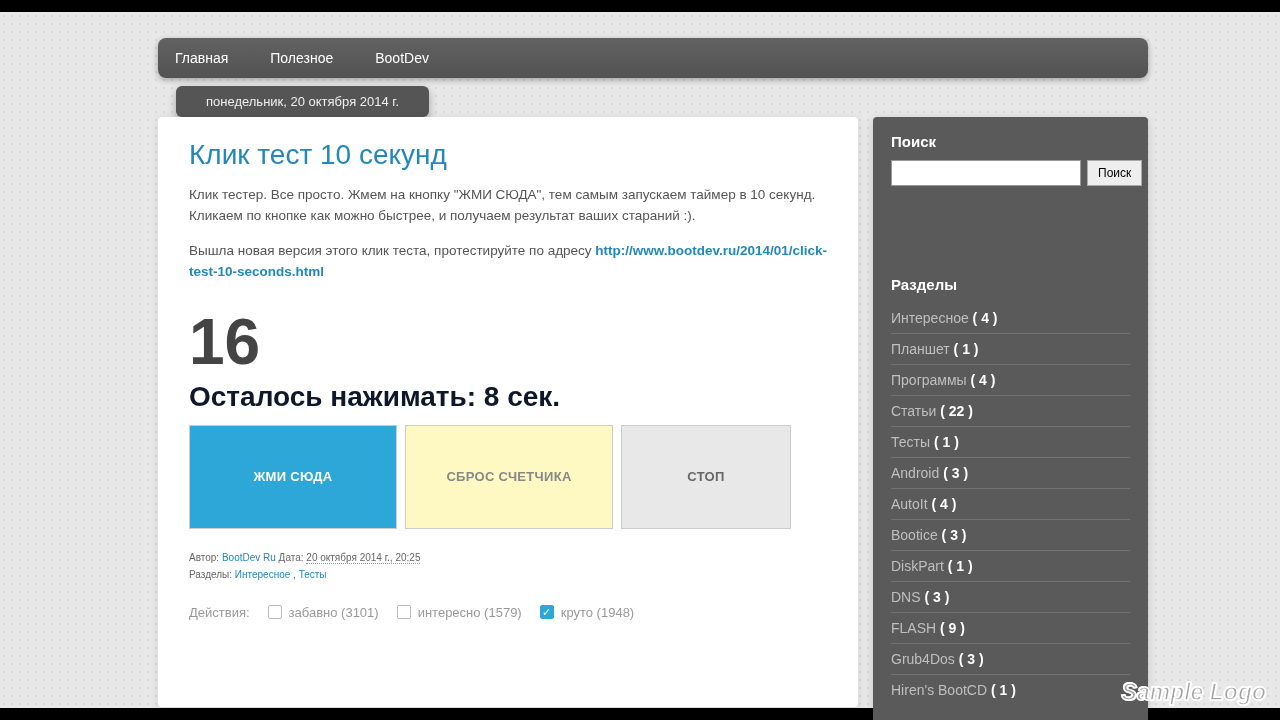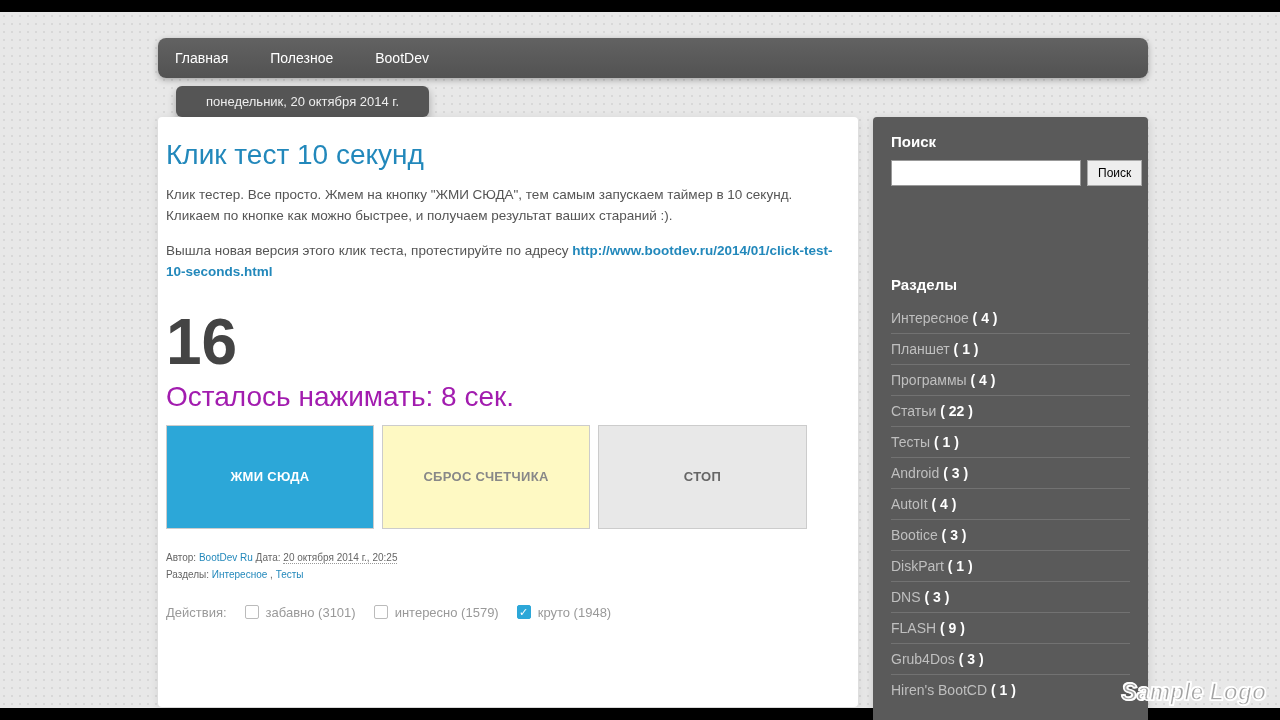--- a/index.html
+++ b/index.html
@@ -1,32 +1,32 @@
 <!DOCTYPE html>
 <html><head>
 <meta charset="utf-8">
 <style>
 * { margin: 0; padding: 0; box-sizing: border-box; }
 body { font-family: Arial, Helvetica, sans-serif; background: #000; width: 1280px; height: 720px; overflow: hidden; position: relative; }
 .page-bg { position: absolute; top: 12px; left: 0; right: 0; bottom: 12px; background: #e8e8e8; background-image: radial-gradient(circle, #d8d8d8 1px, transparent 1px); background-size: 8px 8px; }
 .topnav { position: absolute; top: 18px; left: 158px; width: 990px; height: 40px; background: linear-gradient(#626262,#525252); border-radius: 8px; display: flex; align-items: center; padding-left: 17px; box-shadow: 0 2px 6px rgba(0,0,0,.3); margin-top: 20px; }
 .topnav a { color: #fff; font-size: 14px; margin-right: 42px; text-decoration: none; }
 .date-pill { position: absolute; top: 86px; left: 176px; background: #555; color: #eee; font-size: 13px; padding: 8px 30px; border-radius: 6px; box-shadow: 0 4px 8px rgba(0,0,0,.3); }
-.main-card { position: absolute; top: 117px; left: 158px; width: 700px; height: 590px; background: #fff; border-radius: 4px; box-shadow: 0 2px 10px rgba(0,0,0,.1); padding: 22px 22px 18px 8px; }
+.main-card { position: absolute; top: 117px; left: 158px; width: 700px; height: 590px; background: #fff; border-radius: 4px; box-shadow: 0 2px 10px rgba(0,0,0,.1); padding: 22px 22px 18px 31px; }
 .post-title { color: #2288bb; font-size: 28px; font-weight: normal; margin-bottom: 14px; }
 .post-body { color: #555; font-size: 13.5px; line-height: 1.55; }
 .post-body p { margin-bottom: 14px; }
 .post-body a { color: #2288bb; font-weight: bold; text-decoration: none; }
 .counter { font-size: 64px; font-weight: bold; color: #444; margin-top: 22px; }
-.remaining { font-size: 28px; color: #a21caf; margin-top: 2px; margin-bottom: 12px; }
+.remaining { font-size: 28px; color: #0f172a; margin-top: 2px; margin-bottom: 12px; font-weight: bold; }
 .btn-row { display: flex; gap: 8px; }
 .btn-row button { height: 104px; font-size: 13px; font-weight: bold; letter-spacing: .3px; border: 1px solid #ccc; cursor: pointer; }
 .btn-primary { width: 208px; background: #2ca7d8; color: #fff; border: 1px solid #1e8fbf; }
 .btn-secondary { width: 208px; background: #fef9c3; color: #888; }
-.btn-stop { width: 209px; background: #e8e8e8; color: #666; }
+.btn-stop { width: 170px; background: #e8e8e8; color: #666; }
 .meta { margin-top: 20px; font-size: 10px; color: #666; line-height: 1.7; }
 .meta a { color: #2288bb; text-decoration: none; }
 .meta .dotted { border-bottom: 1px dotted #999; }
 .reactions { margin-top: 22px; font-size: 13px; color: #999; display: flex; align-items: center; gap: 18px; }
 .react-item { display: flex; align-items: center; gap: 7px; color: #999; }
 .react-box { width: 14px; height: 14px; border: 1px solid #bbb; border-radius: 2px; display: inline-flex; align-items: center; justify-content: center; font-size: 11px; color: #fff; }
 .react-box.checked { background: #2ca7d8; border-color: #2ca7d8; }
 .sidebar { position: absolute; top: 117px; left: 873px; width: 275px; background: #5a5a5a; border-radius: 4px; padding: 16px 18px 18px 18px; color: #fff; box-shadow: 0 2px 10px rgba(0,0,0,.15); }
 .side-heading { font-size: 15px; font-weight: bold; margin-bottom: 10px; }
 .search-row { display: flex; gap: 6px; margin-bottom: 90px; }

